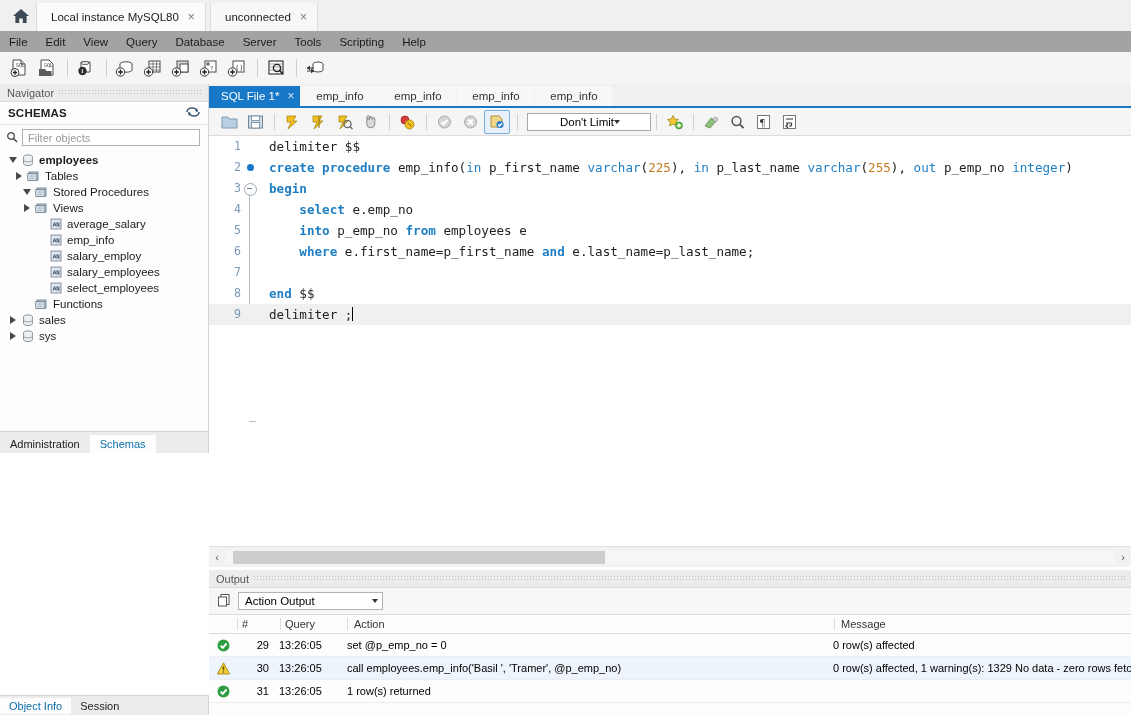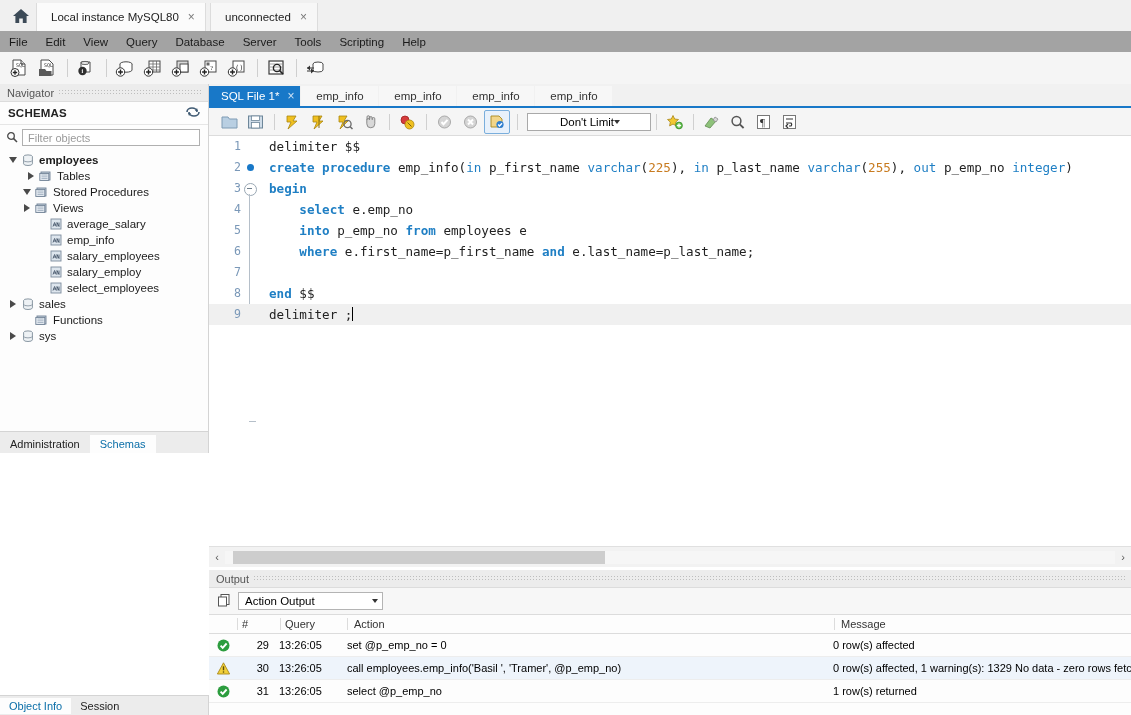--- a/index.html
+++ b/index.html
@@ -420,21 +420,21 @@
           </span>
           <span class="ico">
             <svg width="12" height="13" viewBox="0 0 12 13">
               <ellipse cx="6" cy="2.6" rx="4.4" ry="1.7" fill="#eef2f5" stroke="#7d8c99" stroke-width=".9"></ellipse>
               <path d="M1.6 2.6 v7.2 a4.4 1.7 0 0 0 8.8 0 v-7.2" fill="#eef2f5" stroke="#7d8c99" stroke-width=".9"></path>
               <path d="M1.6 6.2 a4.4 1.7 0 0 0 8.8 0" fill="none" stroke="#7d8c99" stroke-width=".8"></path>
             </svg>
           </span>
           <span class="tlabel bold">employees</span>
         </div>
-        <div class="tnode" style="padding-left: 24px;">
+        <div class="tnode" style="padding-left: 12px;">
           <span class="tw">
             <span class="tri r"></span>
           </span>
           <span class="ico">
             <svg width="13" height="12" viewBox="0 0 13 12">
               <rect x="2" y="2" width="9" height="8" fill="#c9d4de" stroke="#6f8095" stroke-width=".9"></rect>
               <rect x="0.8" y="3.4" width="9" height="7" fill="#e7edf3" stroke="#6f8095" stroke-width=".9"></rect>
               <path d="M2.5 5 h6 M2.5 6.8 h6 M2.5 8.5 h6" stroke="#8fa1b3" stroke-width=".7"></path>
             </svg>
           </span>
@@ -487,65 +487,65 @@
           <span class="tlabel">emp_info</span>
         </div>
         <div class="tnode" style="padding-left: 34px;">
           <span class="tw"></span>
           <span class="ico">
             <svg width="12" height="12" viewBox="0 0 12 12">
               <rect x="1" y="1" width="10" height="10" fill="#dde5ed" stroke="#7b8b9c" stroke-width=".9"></rect>
               <path d="M3 8.5 l1.6 -4 l1.6 4 M3.6 7 h2 M7 8.5 v-4 l2 4 v-4" fill="none" stroke="#46566a" stroke-width=".9"></path>
             </svg>
           </span>
-          <span class="tlabel">salary_employees</span>
+          <span class="tlabel">salary_employ</span>
         </div>
         <div class="tnode" style="padding-left: 34px;">
           <span class="tw"></span>
           <span class="ico">
             <svg width="12" height="12" viewBox="0 0 12 12">
               <rect x="1" y="1" width="10" height="10" fill="#dde5ed" stroke="#7b8b9c" stroke-width=".9"></rect>
               <path d="M3 8.5 l1.6 -4 l1.6 4 M3.6 7 h2 M7 8.5 v-4 l2 4 v-4" fill="none" stroke="#46566a" stroke-width=".9"></path>
             </svg>
           </span>
-          <span class="tlabel">salary_employ</span>
+          <span class="tlabel">salary_employees</span>
         </div>
         <div class="tnode" style="padding-left: 34px;">
           <span class="tw"></span>
           <span class="ico">
             <svg width="12" height="12" viewBox="0 0 12 12">
               <rect x="1" y="1" width="10" height="10" fill="#dde5ed" stroke="#7b8b9c" stroke-width=".9"></rect>
               <path d="M3 8.5 l1.6 -4 l1.6 4 M3.6 7 h2 M7 8.5 v-4 l2 4 v-4" fill="none" stroke="#46566a" stroke-width=".9"></path>
             </svg>
           </span>
           <span class="tlabel">select_employees</span>
+        </div>
+        <div class="tnode" style="padding-left: 20px;">
+          <span class="tw"></span>
+          <span class="ico">
+            <svg width="13" height="12" viewBox="0 0 13 12">
+              <rect x="2" y="2" width="9" height="8" fill="#c9d4de" stroke="#6f8095" stroke-width=".9"></rect>
+              <rect x="0.8" y="3.4" width="9" height="7" fill="#e7edf3" stroke="#6f8095" stroke-width=".9"></rect>
+              <path d="M2.5 5 h6 M2.5 6.8 h6 M2.5 8.5 h6" stroke="#8fa1b3" stroke-width=".7"></path>
+            </svg>
+          </span>
+          <span class="tlabel">Functions</span>
         </div>
         <div class="tnode" style="padding-left: 6px;">
           <span class="tw">
             <span class="tri r"></span>
           </span>
           <span class="ico">
             <svg width="12" height="13" viewBox="0 0 12 13">
               <ellipse cx="6" cy="2.6" rx="4.4" ry="1.7" fill="#eef2f5" stroke="#7d8c99" stroke-width=".9"></ellipse>
               <path d="M1.6 2.6 v7.2 a4.4 1.7 0 0 0 8.8 0 v-7.2" fill="#eef2f5" stroke="#7d8c99" stroke-width=".9"></path>
               <path d="M1.6 6.2 a4.4 1.7 0 0 0 8.8 0" fill="none" stroke="#7d8c99" stroke-width=".8"></path>
             </svg>
           </span>
           <span class="tlabel">sales</span>
-        </div>
-        <div class="tnode" style="padding-left: 20px;">
-          <span class="tw"></span>
-          <span class="ico">
-            <svg width="13" height="12" viewBox="0 0 13 12">
-              <rect x="2" y="2" width="9" height="8" fill="#c9d4de" stroke="#6f8095" stroke-width=".9"></rect>
-              <rect x="0.8" y="3.4" width="9" height="7" fill="#e7edf3" stroke="#6f8095" stroke-width=".9"></rect>
-              <path d="M2.5 5 h6 M2.5 6.8 h6 M2.5 8.5 h6" stroke="#8fa1b3" stroke-width=".7"></path>
-            </svg>
-          </span>
-          <span class="tlabel">Functions</span>
         </div>
         <div class="tnode" style="padding-left: 6px;">
           <span class="tw">
             <span class="tri r"></span>
           </span>
           <span class="ico">
             <svg width="12" height="13" viewBox="0 0 12 13">
               <ellipse cx="6" cy="2.6" rx="4.4" ry="1.7" fill="#eef2f5" stroke="#7d8c99" stroke-width=".9"></ellipse>
               <path d="M1.6 2.6 v7.2 a4.4 1.7 0 0 0 8.8 0 v-7.2" fill="#eef2f5" stroke="#7d8c99" stroke-width=".9"></path>
               <path d="M1.6 6.2 a4.4 1.7 0 0 0 8.8 0" fill="none" stroke="#7d8c99" stroke-width=".8"></path>
@@ -766,19 +766,18 @@
         </div>
         <div class="ogrow">
           <div class="c-status">
             <svg width="13" height="13" viewBox="0 0 13 13">
               <circle cx="6.5" cy="6.5" r="6" fill="#2d9d3f"></circle>
               <path d="M3.6 6.6 l2.1 2.2 l3.9 -4.3" fill="none" stroke="#fff" stroke-width="1.9"></path>
             </svg>
           </div>
           <div class="c-num">31</div>
           <div class="c-time">13:26:05</div>
-          <div class="c-action">select @p_emp_no</div>
           <div class="c-msg">1 row(s) returned</div>
         </div>
       </div>
   </div>
 
 </div>
 
 </body></html>

